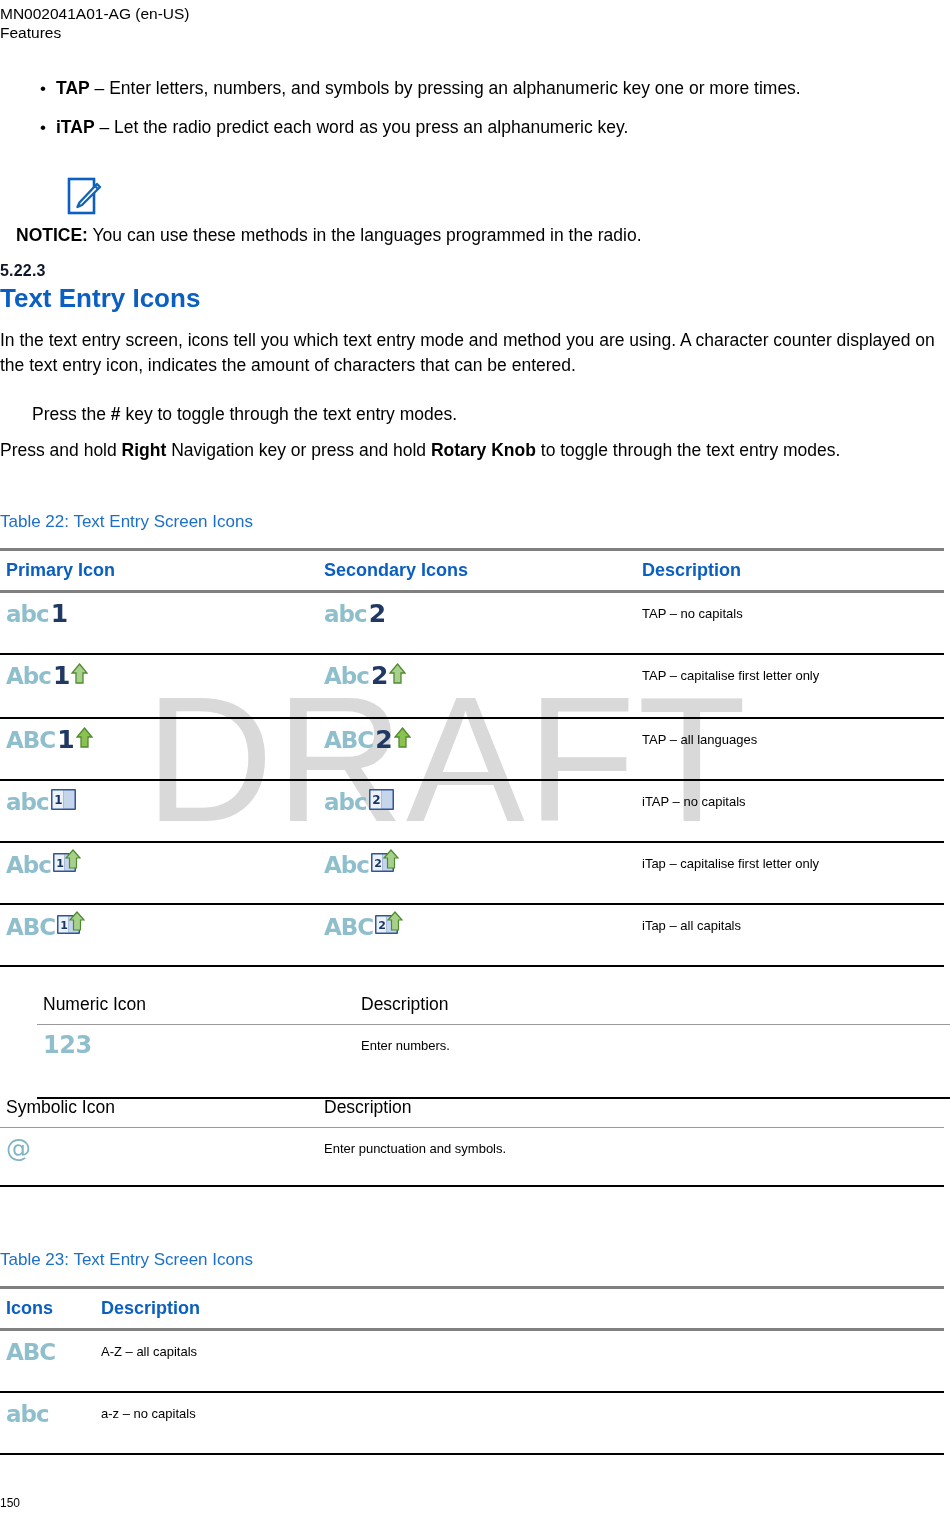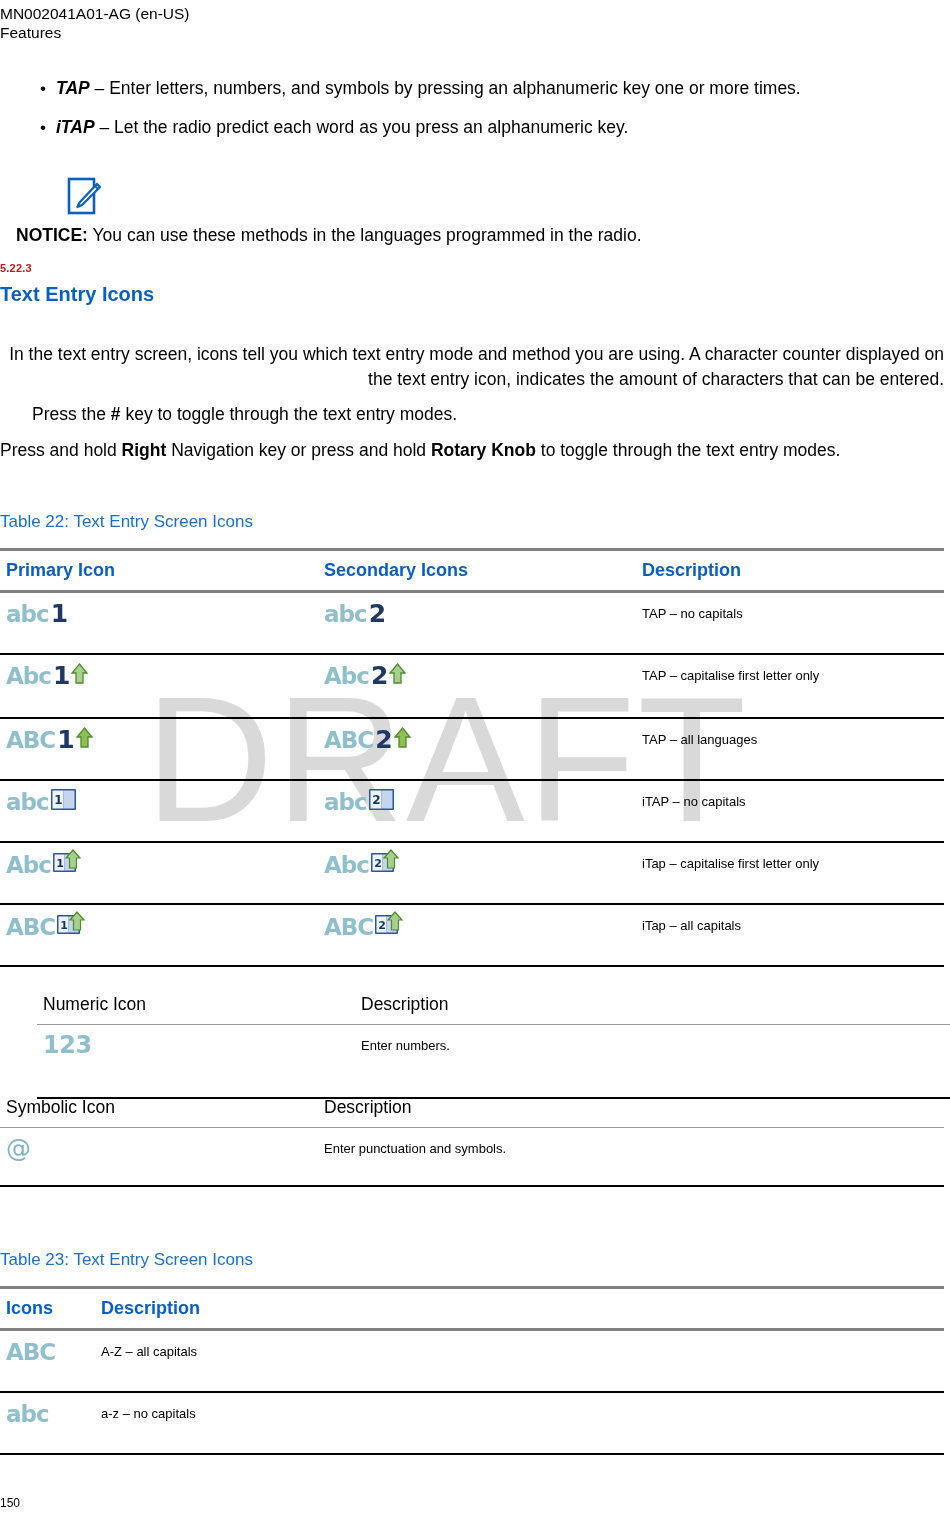--- a/index.html
+++ b/index.html
@@ -25,34 +25,34 @@
   }
 
   .content{position:absolute;left:0;top:0;width:950px;z-index:2;}
 
   
   .bullets{position:absolute;left:0;top:76px;width:950px;}
   .bullet{display:flex;margin-bottom:14px;}
   .bullet .dot{width:26px;flex:0 0 26px;text-align:center;font-size:17px;line-height:25px;padding-left:30px;box-sizing:content-box;}
   .bullet .btext{font-size:17.5px;line-height:25px;width:830px;}
   b,.b{font-weight:bold;}
-  .bi{font-weight:bold;font-style:italic;}
+  .bi{font-weight:bold;}
 
   
   .notice{position:absolute;left:0;top:175px;display:flex;align-items:flex-start;flex-direction:column;}
   .notice .nicon{width:36px;height:40px;margin-left:66px;margin-top:2px;flex:0 0 36px;}
   .notice .ntext{font-size:17.5px;line-height:25px;margin-left:16px;padding-top:6px;}
 
   
-  .secnum{position:absolute;left:0;top:262px;font-size:11px;font-weight:bold;color:#b91c1c;letter-spacing:.2px;}
-  .sectitle{position:absolute;left:0;top:283px;font-size:20px;font-weight:bold;color:#0B5FC1;letter-spacing:0;}
+  .secnum{position:absolute;left:0;top:262px;font-size:16px;font-weight:bold;color:#0f172a;letter-spacing:.2px;}
+  .sectitle{position:absolute;left:0;top:283px;font-size:26px;font-weight:bold;color:#0B5FC1;letter-spacing:0;}
 
   
   .para{position:absolute;left:0;width:944px;font-size:17.5px;line-height:25px;}
-  .p1{top:342px;text-align:right;}
+  .p1{top:328px;}
   .p2{top:402px;margin-left:32px;}
   .p3{top:438px;}
 
   
   .tcap{position:absolute;left:0;font-size:17px;color:#1B6FC9;}
   .cap22{top:512px;}
   .cap23{top:1250px;}
 
   
   table{border-collapse:collapse;table-layout:fixed;}

